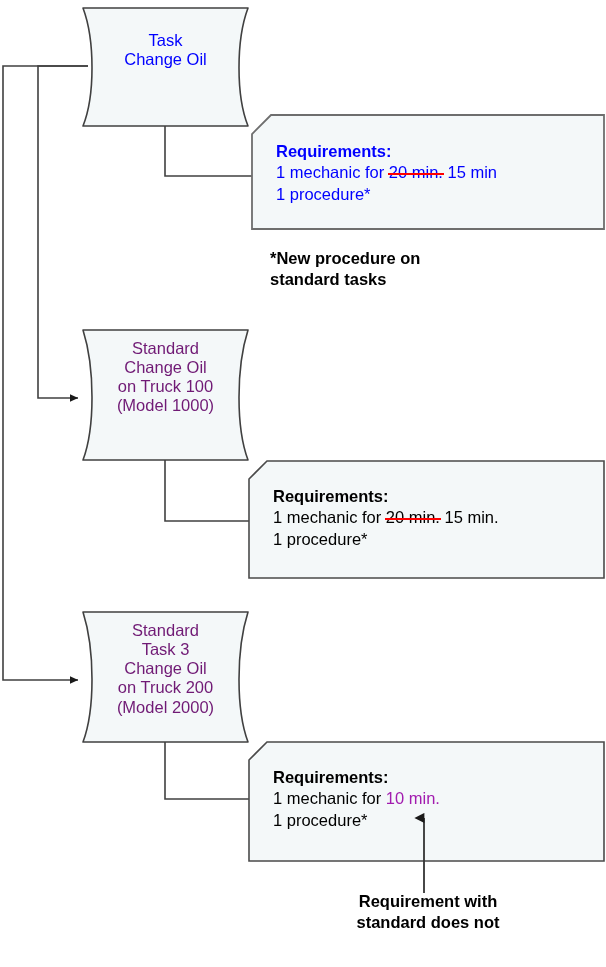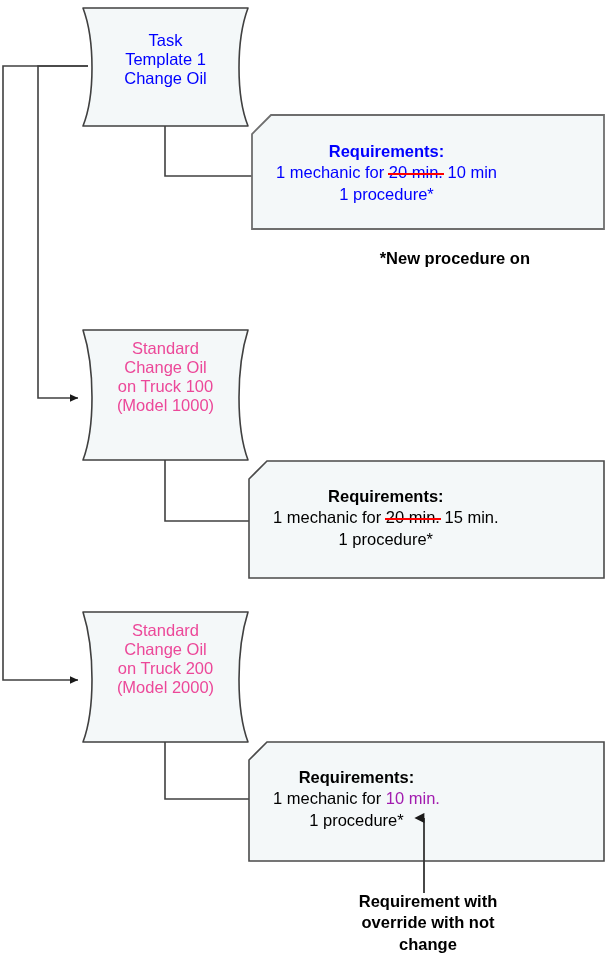--- a/index.html
+++ b/index.html
@@ -13,24 +13,24 @@
 
   
   .task{position:absolute;}
   .task .txt{
     position:absolute;left:0;right:0;text-align:center;
     line-height:1.16;font-size:16.5px;
   }
   .task .ln{display:block;}
   .task .ln.b{font-weight:normal;}
   .task.blue .txt{color:#0000ff;}
-  .task.black .txt{color:#ec4899;}
+  .task.black .txt{color:#701a75;}
 
   
-  .note{position:absolute;text-align:center;}
+  .note{position:absolute;}
   .note .body{
     position:absolute;left:0;top:0;
     padding:0;
     font-size:16.5px;line-height:1.30;
   }
   .note .rq{font-weight:bold;display:block;}
   .note .row{display:block;white-space:pre;}
   .blue-note .rq,.blue-note .row{color:#0000ff;}
   .black-note .rq,.black-note .row{color:#000000;}
   .strike{position:relative;}
@@ -88,70 +88,70 @@
     <defs>
       <marker id="arrow2" markerWidth="11" markerHeight="11" refX="5.5" refY="9.6" orient="auto" markerUnits="userSpaceOnUse">
         <path d="M5.5,0 L10.6,10 L0.4,10 z" fill="#1a1a1a"></path>
       </marker>
     </defs>
   </svg>
 
   <div class="task blue" style="left:83px;top:8px;width:165px;height:102px;">
     <div class="txt" style="top:23px;">
       <span class="ln">Task</span>
-      <span class="ln">Template 1</span>
       <span class="ln b">Change Oil</span>
     </div>
   </div>
 
   <div class="task black" style="left:83px;top:330px;width:165px;height:130px;">
     <div class="txt" style="top:9px;">
       <span class="ln">Standard</span>
       <span class="ln b">Change Oil</span>
       <span class="ln b">on Truck 100</span>
       <span class="ln b">(Model 1000)</span>
     </div>
   </div>
 
   <div class="task black" style="left:83px;top:612px;width:165px;height:130px;">
     <div class="txt" style="top:9px;">
       <span class="ln">Standard</span>
+      <span class="ln">Task 3</span>
       <span class="ln b">Change Oil</span>
       <span class="ln b">on Truck 200</span>
       <span class="ln b">(Model 2000)</span>
     </div>
   </div>
 
   <div class="note blue-note" style="left:252px;top:115px;width:352px;height:114px;">
     <div class="body" style="left:24px;top:26px;">
       <span class="rq">Requirements:</span>
-      <span class="row"><span>1 mechanic for </span><span class="strike">20 min.</span><span> 10 min</span></span>
+      <span class="row"><span>1 mechanic for </span><span class="strike">20 min.</span><span> 15 min</span></span>
       <span class="row red">1 procedure*</span>
     </div>
   </div>
 
-  <div class="anno" style="left:270px;top:248px;width:260px;text-align:right;">
+  <div class="anno" style="left:270px;top:248px;width:260px;">
     <span class="ln" style="display:block;">*New procedure on</span>
+    <span class="ln" style="display:block;">standard tasks</span>
   </div>
 
   <div class="note black-note" style="left:249px;top:461px;width:355px;height:117px;">
     <div class="body" style="left:24px;top:25px;">
       <span class="rq">Requirements:</span>
       <span class="row"><span>1 mechanic for </span><span class="strike">20 min.</span><span> 15 min.</span></span>
       <span class="row red">1 procedure*</span>
     </div>
   </div>
 
   <div class="note black-note" style="left:249px;top:742px;width:355px;height:119px;">
     <div class="body" style="left:24px;top:25px;">
       <span class="rq">Requirements:</span>
       <span class="row"><span>1 mechanic for </span><span class="red">10 min.</span></span>
       <span class="row red">1 procedure*</span>
     </div>
   </div>
 
   <div class="anno center" style="left:333px;top:891px;width:190px;">
     <span class="ln" style="display:block;">Requirement with</span>
-    <span class="ln" style="display:block;">override with not</span>
-    <span class="ln" style="display:block;">change</span>
+    <span class="ln" style="display:block;">standard does not</span>
   </div>
 
 </div>
 
 </body></html>

